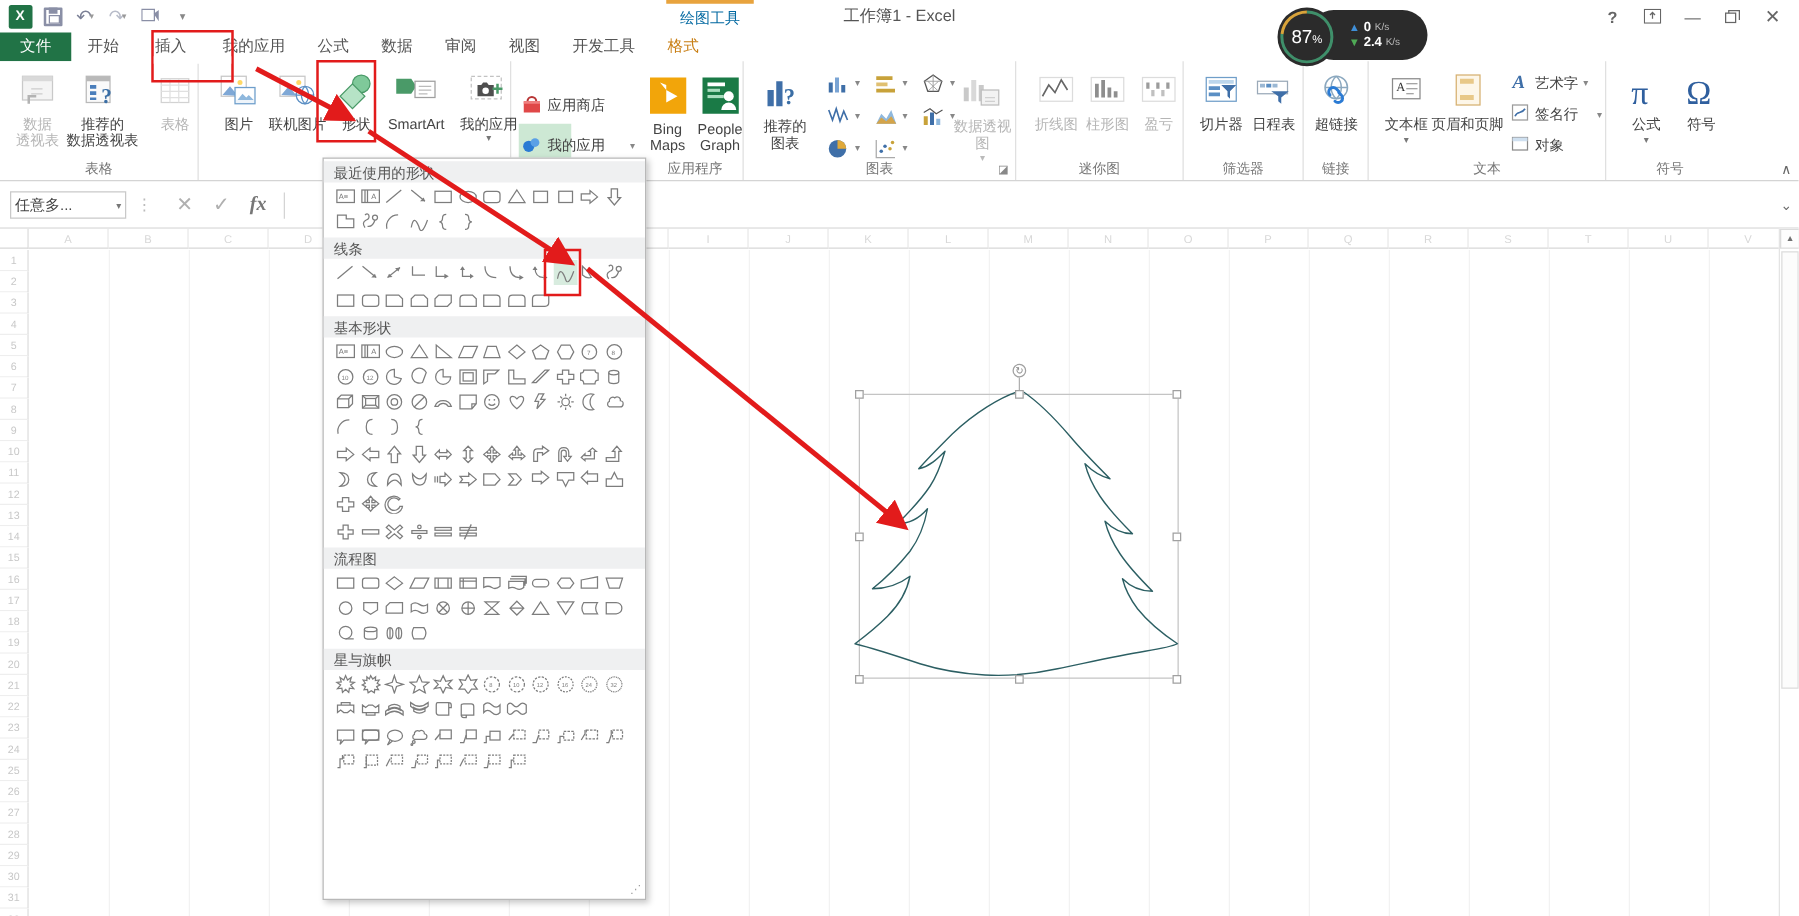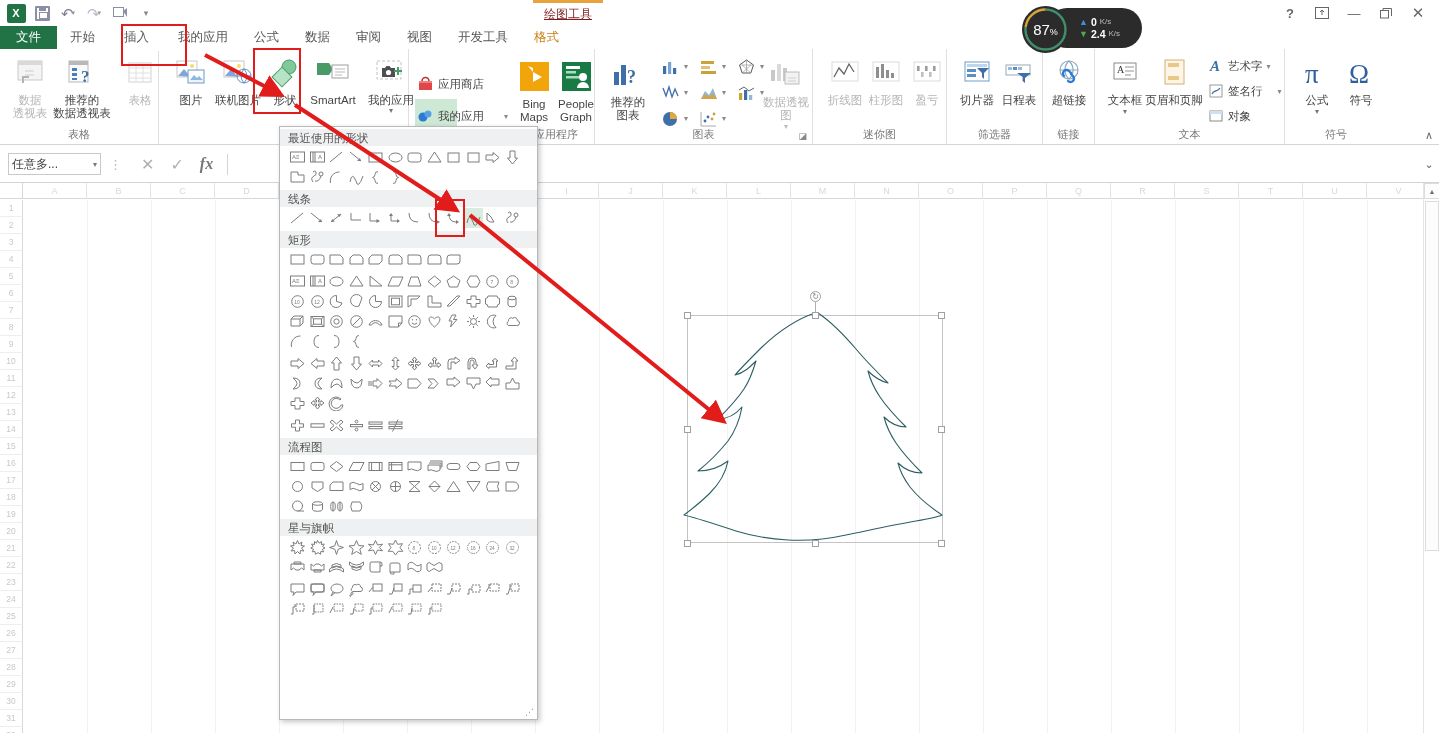--- a/index.html
+++ b/index.html
@@ -17,21 +17,21 @@
     font-weight:bold;display:flex;align-items:center;justify-content:center;font-family:"Liberation Sans",sans-serif;}
   .excel-logo::after{content:"";position:absolute;}
   .save-ico{width:15px;height:15px;border:2px solid #8a8fa6;border-radius:1px;position:relative;background:#fff;}
   .save-ico::before{content:"";position:absolute;left:2px;top:-2px;width:7px;height:5px;background:#8a8fa6;}
   .save-ico::after{content:"";position:absolute;left:2px;bottom:0px;width:7px;height:5px;border:1px solid #8a8fa6;background:#fff;}
   .arrow-ico{font-size:15px;color:#7a7f95;line-height:1;}
   .tiny-caret{font-size:7px;color:#999;margin-left:-2px;}
   .title-center{position:absolute;left:0;top:4px;width:1439px;text-align:center;font-size:13px;color:#555;}
   .contextual-tab{position:absolute;left:533px;top:0px;width:70px;height:26px;background:#fff;text-align:center;}
   .contextual-tab .ct-bar{height:3px;background:#e8a33d;width:70px;}
-  .contextual-tab .ct-label{font-size:12px;color:#7f1d1d;padding-top:3px;text-decoration:underline;}
+  .contextual-tab .ct-label{font-size:12px;color:#0369a1;padding-top:3px;}
   .win-btns{position:absolute;right:6px;top:2px;display:flex;align-items:center;gap:2px;}
   .win-btn{width:30px;height:22px;display:flex;align-items:center;justify-content:center;
     font-size:13px;color:#666;cursor:pointer;}
   .signin{position:absolute;right:8px;top:30px;font-size:12px;color:#555;cursor:pointer;}
   
   .tabstrip{position:absolute;left:0;top:26px;width:1439px;height:23px;background:#fff;display:flex;align-items:flex-end;}
   .tab{height:23px;padding:0 13px;line-height:23px;font-size:12.5px;color:#555;cursor:pointer;white-space:nowrap;}
   .tab.file{background:#217346;color:#fff;padding:0 16px;font-size:12.5px;}
   .tab-hl{position:absolute;left:121px;top:24px;width:66px;height:42px;border:2px solid #e21b1b;z-index:40;pointer-events:none;background:transparent;}
   .tab-hl-mask{position:absolute;left:123px;top:45px;width:62px;height:6px;background:#fff;z-index:41;}
@@ -75,21 +75,21 @@
     text-align:center;font-size:8.5px;color:#c8c8c8;line-height:17px;background:#fff;}
   .gridbody{position:absolute;left:23px;top:17px;right:17px;bottom:0;background:#fff;}
   .vline{position:absolute;top:0;bottom:0;width:1px;background:#f2f2f2;}
   
   .vscroll{position:absolute;right:0;top:183px;width:16px;height:550px;background:#fff;border-left:1px solid #e4e4e4;}
   .vs-up,.vs-dn{width:16px;height:16px;display:flex;align-items:center;justify-content:center;
     font-size:7px;color:#707070;border:1px solid #dcdcdc;background:#fdfdfd;cursor:pointer;}
   .vs-thumb{position:absolute;left:1px;top:18px;width:14px;height:350px;background:#fcfcfc;border:1px solid #dcdcdc;cursor:pointer;}
   
   .gallery{position:absolute;left:258px;top:126px;width:259px;height:594px;background:#fff;
-    border:1px solid #b8b8b8;box-shadow:2px 2px 5px rgba(0,0,0,.22);z-index:25;margin-left:21px;}
+    border:1px solid #b8b8b8;box-shadow:2px 2px 5px rgba(0,0,0,.22);z-index:25;}
   .g-hdr{height:17px;background:#eff0f1;font-size:11.5px;color:#555;padding:2px 0 0 8px;margin-top:2px;}
   .g-row{display:flex;padding:1px 0 1px 8px;flex-wrap:wrap;}
   .g-item{width:19.5px;height:20px;display:flex;align-items:center;justify-content:center;cursor:pointer;}
   .g-item svg{display:block;}
   .g-item.selected-shape{background:#d8ecdf;}
   .g-resize{position:absolute;right:3px;bottom:2px;font-size:9px;color:#999;cursor:nwse-resize;}
   .line-hl{position:absolute;left:435px;top:199px;width:30px;height:38px;border:2px solid #e21b1b;z-index:35;pointer-events:none;}
   
   .shapecanvas{position:absolute;left:680px;top:285px;width:280px;height:275px;z-index:15;}
   .sel-handle{position:absolute;width:7px;height:7px;background:#fff;border:1px solid #a0a0a0;z-index:18;}
@@ -136,20 +136,21 @@
       <svg width="15" height="14" viewBox="0 0 15 14">
           <rect x="0.5" y="1.5" width="10" height="9" fill="none" stroke="#8a8fa6"></rect>
           <path d="M10 5 l4 -3 v9 z" fill="#8a8fa6"></path>
         </svg>
     </div>
     <div class="qat-btn">
         <span style="font-size:9px;color:#888">▾</span>
       </div>
   </div>
 
+  <div class="title-center">工作簿1 - Excel</div>
 
   <div class="contextual-tab">
     <div class="ct-bar"></div>
     <div class="ct-label">绘图工具</div>
   </div>
 
   <div class="win-btns">
     <div class="win-btn" style="font-weight:bold">?</div>
     <div class="win-btn">
       <svg width="14" height="12" viewBox="0 0 14 12">
@@ -854,21 +855,20 @@
           </svg>
         </div>
         <div class="g-item" title="freeform-scribble">
           <svg width="17" height="16" viewBox="0 0 17 16">
             <path d="M4 13 q-3 -4 1 -6 q3 -1 2 -4 q-1 -2 -3 0" stroke="#7d7d7d" fill="none" stroke-width="1"></path>
             <circle cx="12" cy="5" r="2" stroke="#7d7d7d" fill="none" stroke-width="1"></circle>
             <path d="M6 12 q4 1 6 -5" stroke="#7d7d7d" fill="none" stroke-width="1"></path>
           </svg>
         </div>
       </div>
-      <div class="g-hdr">矩形</div>
       <div class="g-row">
         <div class="g-item" title="rectangle">
           <svg width="17" height="16" viewBox="0 0 17 16">
             <rect x="2" y="4" width="13" height="9" stroke="#7d7d7d" fill="none" stroke-width="1"></rect>
           </svg>
         </div>
         <div class="g-item" title="rounded-rectangle">
           <svg width="17" height="16" viewBox="0 0 17 16">
             <rect x="2" y="4" width="13" height="9" rx="2.5" stroke="#7d7d7d" fill="none" stroke-width="1"></rect>
           </svg>
@@ -902,20 +902,21 @@
           <svg width="17" height="16" viewBox="0 0 17 16">
             <path d="M5 4 H12 Q15 4 15 7 V13 H2 V7 Q2 4 5 4z" stroke="#7d7d7d" fill="none" stroke-width="1"></path>
           </svg>
         </div>
         <div class="g-item" title="round-diagonal-corner">
           <svg width="17" height="16" viewBox="0 0 17 16">
             <path d="M5 4 H15 V10 Q15 13 12 13 H2 V7 Q2 4 5 4z" stroke="#7d7d7d" fill="none" stroke-width="1"></path>
           </svg>
         </div>
       </div>
+      <div class="g-hdr">基本形状</div>
       <div class="g-row">
         <div class="g-item" title="text-box">
           <svg width="17" height="16" viewBox="0 0 17 16">
             <rect x="1.5" y="3" width="14" height="10" stroke="#7d7d7d" fill="none" stroke-width="1"></rect>
             <text x="3" y="10" font-size="6" fill="#777">A≡</text>
           </svg>
         </div>
         <div class="g-item" title="vertical-text-box">
           <svg width="17" height="16" viewBox="0 0 17 16">
             <rect x="1.5" y="3" width="14" height="10" stroke="#7d7d7d" fill="none" stroke-width="1"></rect>

